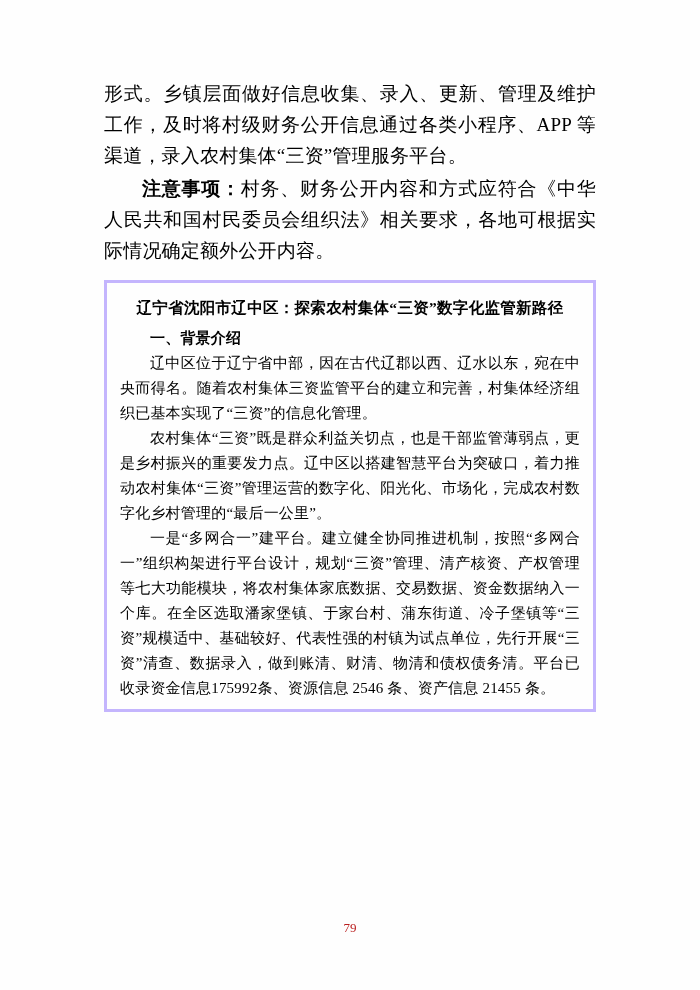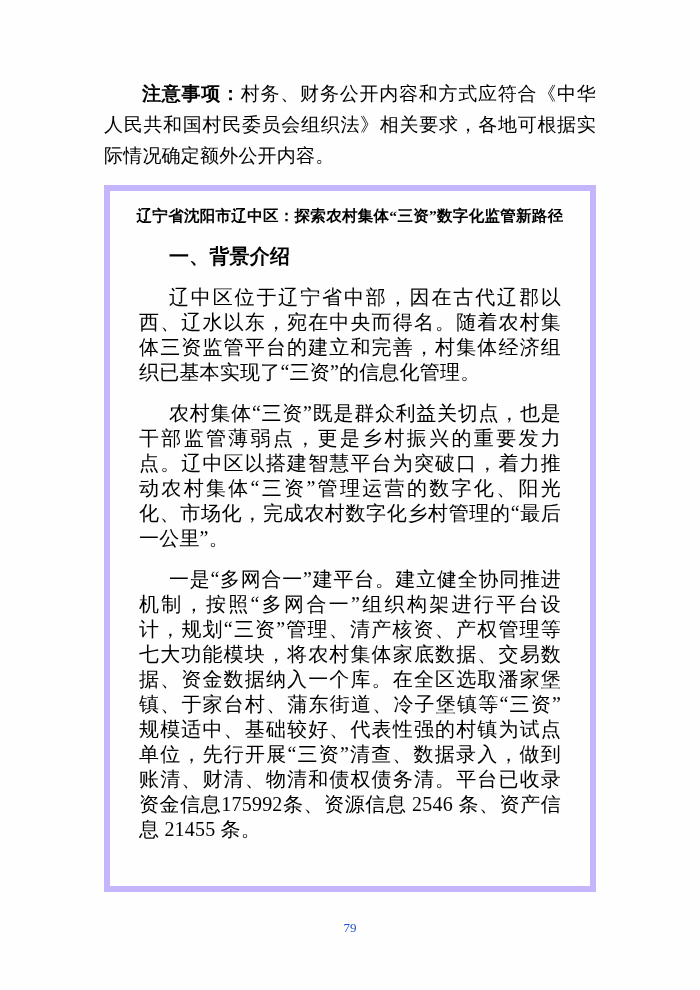--- a/index.html
+++ b/index.html
@@ -38,63 +38,64 @@
   }
   p.body-para.indent {
     text-indent: 38px;
   }
   .bold {
     font-weight: bold;
     margin-top: 20px;
   }
   .box {
     margin-top: 14px;
-    border: 6px solid #c4b5fd;
-    padding: 10px 13px 28px 13px;
+    border: 3px solid #c4b5fd;
+    padding: 10px 13px 8px 13px;
     box-sizing: border-box;
     width: 492px;
   }
   .box-title {
     font-size: 15.5px;
     font-weight: bold;
     line-height: 25px;
     text-align: center;
     margin: 2px 0 6px 0;
     letter-spacing: 0.3px;
   }
   .box p {
-    margin: 16px;
-    font-size: 20px;
+    margin: 0;
+    font-size: 15px;
     line-height: 25px;
     text-align: justify;
     text-justify: inter-ideograph;
     text-indent: 30px;
     letter-spacing: 0.2px;
   }
   .box p.heading {
     font-weight: bold;
     text-indent: 30px;
   }
   .page-number {
     position: absolute;
     left: 0;
     top: 920px;
     width: 700px;
     text-align: center;
     font-size: 13px;
     font-family: "Liberation Serif", serif;
-    color: #1d4ed8;
+    color: #b91c1c;
   }
 </style>
 </head>
 <body>
 
 <div class="page">
   <div class="content">
 
+    <p class="body-para">形式。乡镇层面做好信息收集、录入、更新、管理及维护工作，及时将村级财务公开信息通过各类小程序、APP 等渠道，录入农村集体“三资”管理服务平台。</p>
 
     <p class="body-para indent"><span class="bold">注意事项：</span><span>村务、财务公开内容和方式应符合《中华人民共和国村民委员会组织法》相关要求，各地可根据实际情况确定额外公开内容。</span></p>
 
     <div class="box">
       <div class="box-title">辽宁省沈阳市辽中区：探索农村集体“三资”数字化监管新路径</div>
 
       <p class="heading">一、背景介绍</p>
       <p>辽中区位于辽宁省中部，因在古代辽郡以西、辽水以东，宛在中央而得名。随着农村集体三资监管平台的建立和完善，村集体经济组织已基本实现了“三资”的信息化管理。</p>
       <p>农村集体“三资”既是群众利益关切点，也是干部监管薄弱点，更是乡村振兴的重要发力点。辽中区以搭建智慧平台为突破口，着力推动农村集体“三资”管理运营的数字化、阳光化、市场化，完成农村数字化乡村管理的“最后一公里”。</p>
       <p>一是“多网合一”建平台。建立健全协同推进机制，按照“多网合一”组织构架进行平台设计，规划“三资”管理、清产核资、产权管理等七大功能模块，将农村集体家底数据、交易数据、资金数据纳入一个库。在全区选取潘家堡镇、于家台村、蒲东街道、冷子堡镇等“三资”规模适中、基础较好、代表性强的村镇为试点单位，先行开展“三资”清查、数据录入，做到账清、财清、物清和债权债务清。平台已收录资金信息175992条、资源信息 2546 条、资产信息 21455 条。</p>

